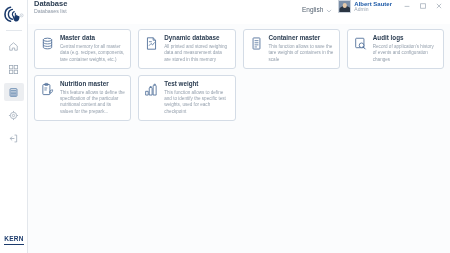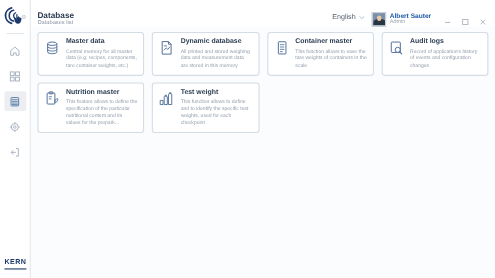--- a/index.html
+++ b/index.html
@@ -107,21 +107,21 @@
     flex-direction: column;
     background: #ffffff;
     min-width: 0;
   }
 
   
   .header {
     height: 24px;
     flex: 0 0 24px;
     display: flex;
-    align-items: flex-end;
+    align-items: flex-start;
     padding: 0 4px 0 6px;
     background: #ffffff;
   }
 
   .title-block {
     display: flex;
     flex-direction: column;
     justify-content: center;
     gap: 1px;
   }

